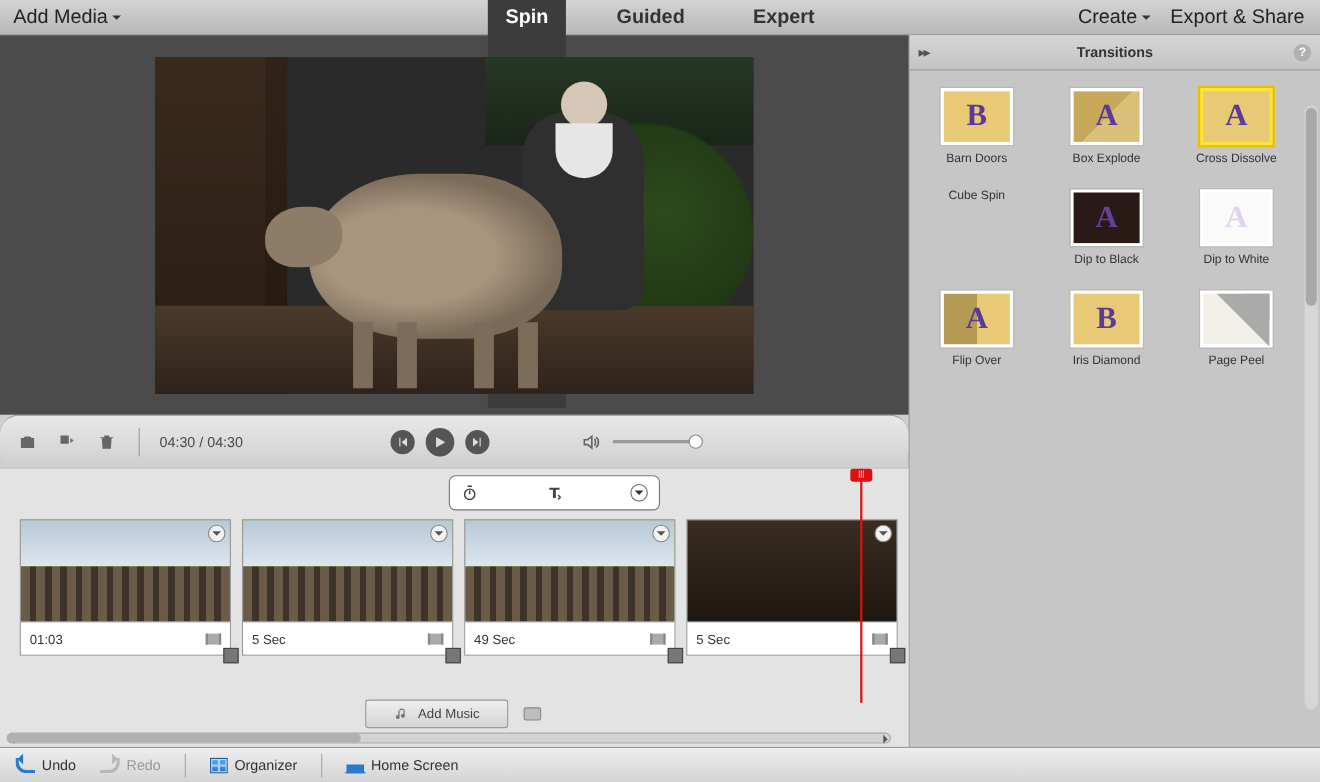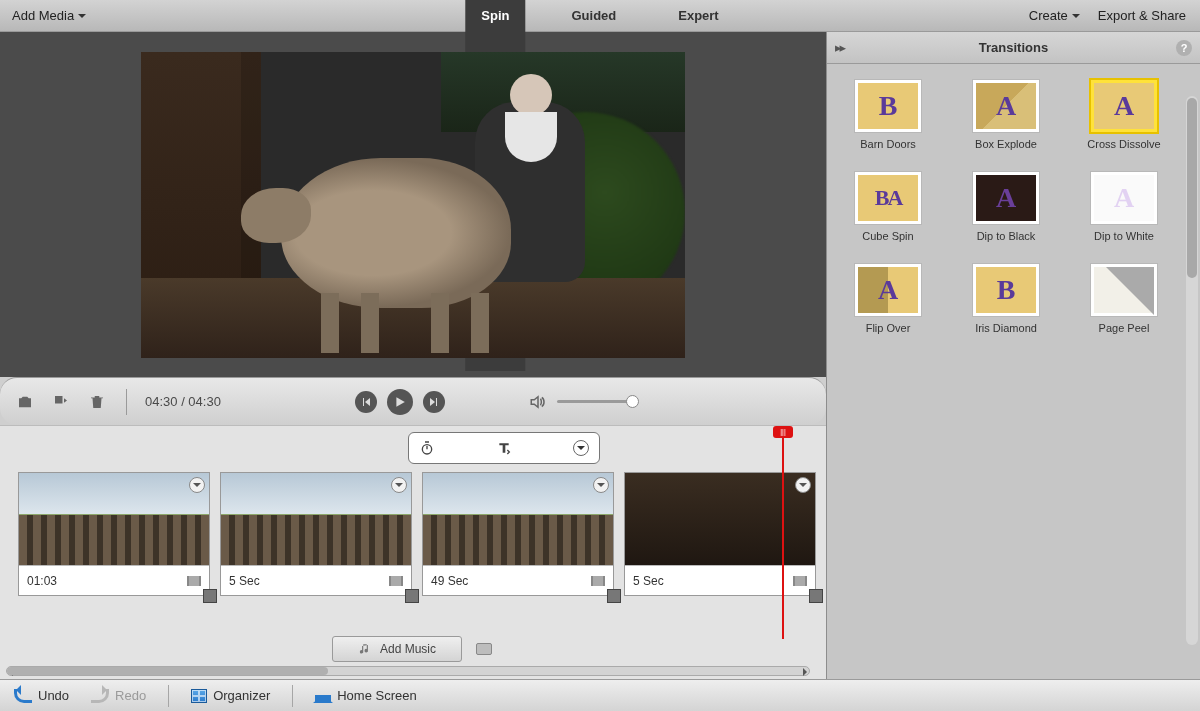--- a/index.html
+++ b/index.html
@@ -2,21 +2,21 @@
 <html><head>
 <meta charset="utf-8">
 <style>
   * { box-sizing: border-box; margin: 0; padding: 0; font-family: "Lucida Grande", "Segoe UI", Arial, sans-serif; }
   html, body { width: 1200px; height: 711px; overflow: hidden; background: #c8c8c8; }
 
   
   .topbar {
     height: 32px; width: 100%;
     background: linear-gradient(#d3d3d3,#b8b8b8);
-    display: flex; align-items: center; font-size: 13px; color: #222;
+    display: flex; align-items: center; font-size: 18px; color: #222;
     border-bottom: 1px solid #9a9a9a;
   }
   .topbar .left { padding-left: 12px; display:flex; align-items:center; gap:4px;}
   .topbar .tabs { position:absolute; left:50%; transform:translateX(-50%); display:flex; gap:30px; align-items:center; height:100%; }
   .topbar .tab { padding: 0 16px; height:100%; display:flex; align-items:center; font-weight:bold; color:#333;}
   .topbar .tab.active { background:#3c3c3c; color:#fff; }
   .topbar .right { margin-left:auto; padding-right:14px; display:flex; gap:18px; align-items:center;}
   .caret-down { display:inline-block; border:4px solid transparent; border-top-color:#333; margin-top:4px; }
 
   
@@ -312,21 +312,20 @@
         </div>
         <div class="titem">
           <div class="box box3d">A</div>
           <div>Box Explode</div>
         </div>
         <div class="titem selected">
           <div class="box ">A</div>
           <div>Cross Dissolve</div>
         </div>
         <div class="titem">
-          <div class="box double">BA</div>
           <div>Cube Spin</div>
         </div>
         <div class="titem">
           <div class="box dark">A</div>
           <div>Dip to Black</div>
         </div>
         <div class="titem">
           <div class="box white">A</div>
           <div>Dip to White</div>
         </div>

